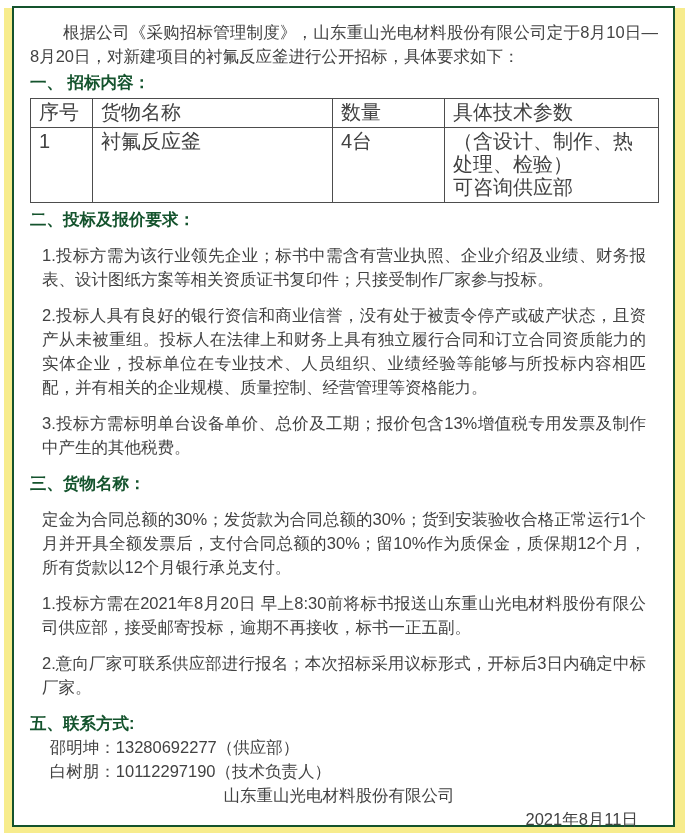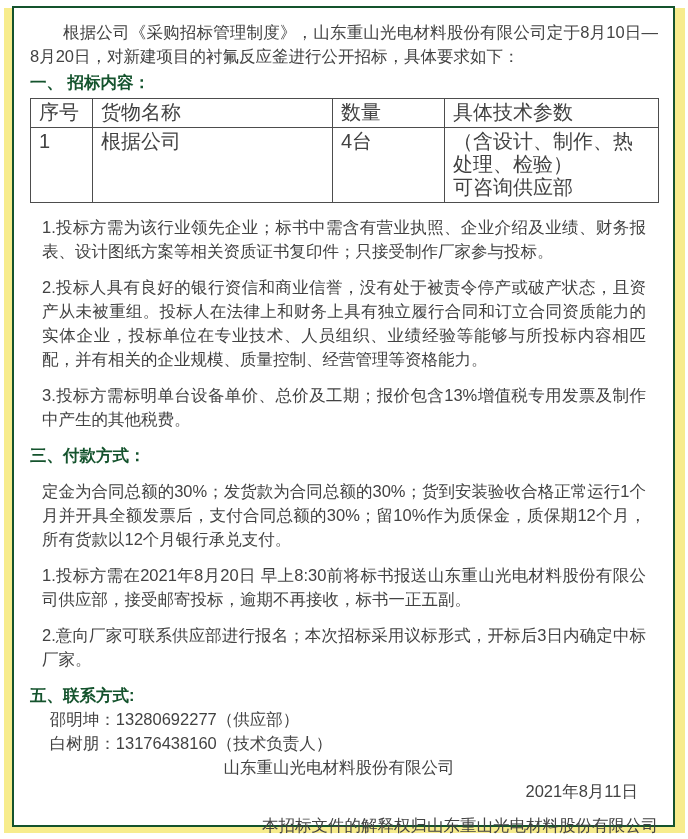--- a/index.html
+++ b/index.html
@@ -56,43 +56,44 @@
         </colgroup>
       <tbody>
         <tr>
           <td>序号</td>
           <td>货物名称</td>
           <td>数量</td>
           <td>具体技术参数</td>
         </tr>
         <tr>
           <td>1</td>
-          <td>根据公司</td>
+          <td>衬氟反应釜</td>
           <td>4台</td>
           <td>
             <div>（含设计、制作、热处理、检验）</div>
             <div>可咨询供应部</div>
           </td>
         </tr>
       </tbody>
     </table>
 
+    <div class="sec-title">二、投标及报价要求：</div>
     <p class="body-p">1.投标方需为该行业领先企业；标书中需含有营业执照、企业介绍及业绩、财务报表、设计图纸方案等相关资质证书复印件；只接受制作厂家参与投标。</p>
     <p class="body-p">2.投标人具有良好的银行资信和商业信誉，没有处于被责令停产或破产状态，且资产从未被重组。投标人在法律上和财务上具有独立履行合同和订立合同资质能力的实体企业，投标单位在专业技术、人员组织、业绩经验等能够与所投标内容相匹配，并有相关的企业规模、质量控制、经营管理等资格能力。</p>
     <p class="body-p">3.投标方需标明单台设备单价、总价及工期；报价包含13%增值税专用发票及制作中产生的其他税费。</p>
 
-    <div class="sec-title gap">三、付款方式：</div>
+    <div class="sec-title gap">三、货物名称：</div>
     <p class="body-p">定金为合同总额的30%；发货款为合同总额的30%；货到安装验收合格正常运行1个月并开具全额发票后，支付合同总额的30%；留10%作为质保金，质保期12个月，所有货款以12个月银行承兑支付。</p>
 
     <p class="body-p">1.投标方需在2021年8月20日 早上8:30前将标书报送山东重山光电材料股份有限公司供应部，接受邮寄投标，逾期不再接收，标书一正五副。</p>
     <p class="body-p">2.意向厂家可联系供应部进行报名；本次招标采用议标形式，开标后3日内确定中标厂家。</p>
 
     <div class="sec-title gap">五、联系方式:</div>
     <div class="contact">邵明坤：13280692277（供应部）</div>
-    <div class="contact">白树朋：13176438160（技术负责人）</div>
+    <div class="contact">白树朋：10112297190（技术负责人）</div>
 
     <div class="sig-company">山东重山光电材料股份有限公司</div>
     <div class="sig-date">2021年8月11日</div>
 
     <div class="footer">本招标文件的解释权归山东重山光电材料股份有限公司</div>
 
   </div>
 </div>
 
 </body></html>

